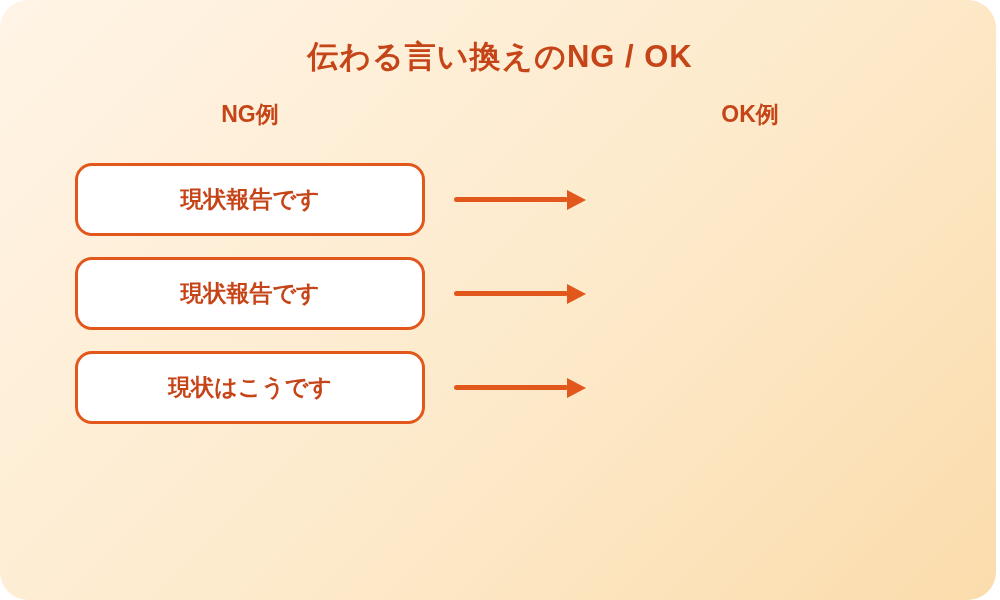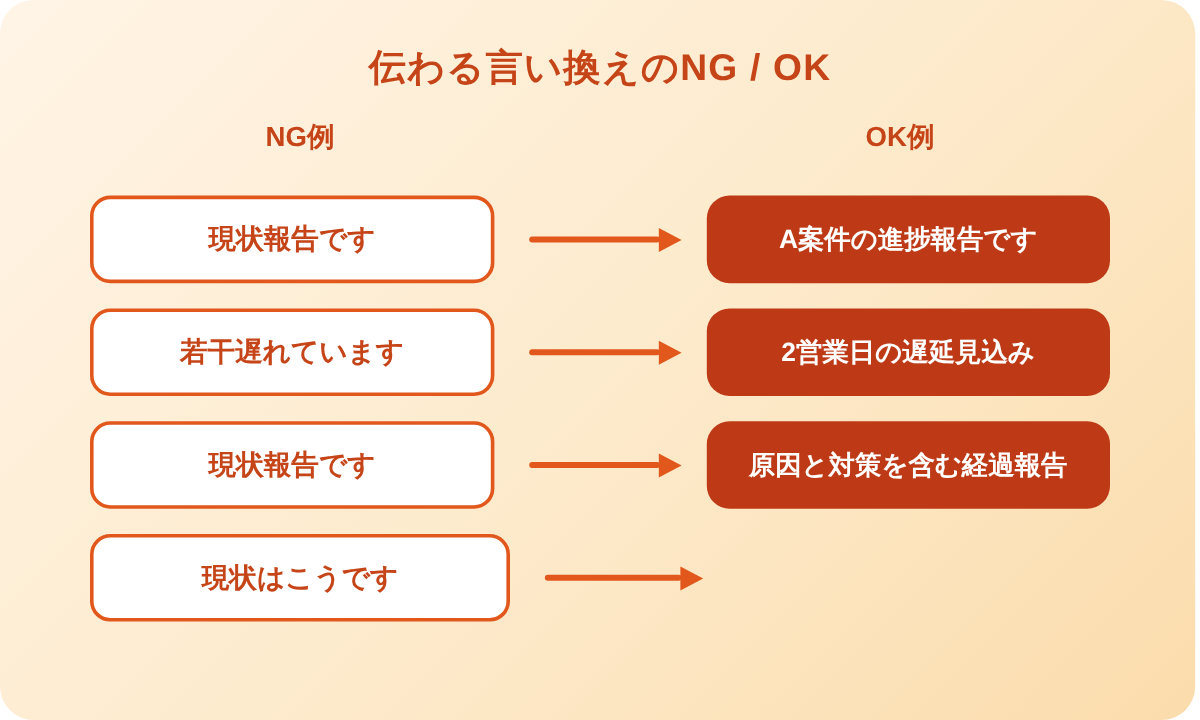--- a/index.html
+++ b/index.html
@@ -86,39 +86,29 @@
   <div class="col-header ng">NG例</div>
 
   <div class="rows">
 
     <div class="row">
       <div class="ng-box">現状報告です</div>
       <div class="arrow">
         <div class="arrow-line"></div>
         <div class="arrow-head"></div>
       </div>
-      <div class="ok-box">A案件の進捗報告です</div>
     </div>
 
-    <div class="row">
-      <div class="ng-box">若干遅れています</div>
-      <div class="arrow">
-        <div class="arrow-line"></div>
-        <div class="arrow-head"></div>
-      </div>
-      <div class="ok-box">2営業日の遅延見込み</div>
-    </div>
 
     <div class="row">
       <div class="ng-box">現状報告です</div>
       <div class="arrow">
         <div class="arrow-line"></div>
         <div class="arrow-head"></div>
       </div>
-      <div class="ok-box">原因と対策を含む経過報告</div>
     </div>
 
     <div class="row">
       <div class="ng-box">現状はこうです</div>
       <div class="arrow">
         <div class="arrow-line"></div>
         <div class="arrow-head"></div>
       </div>
     </div>
 

